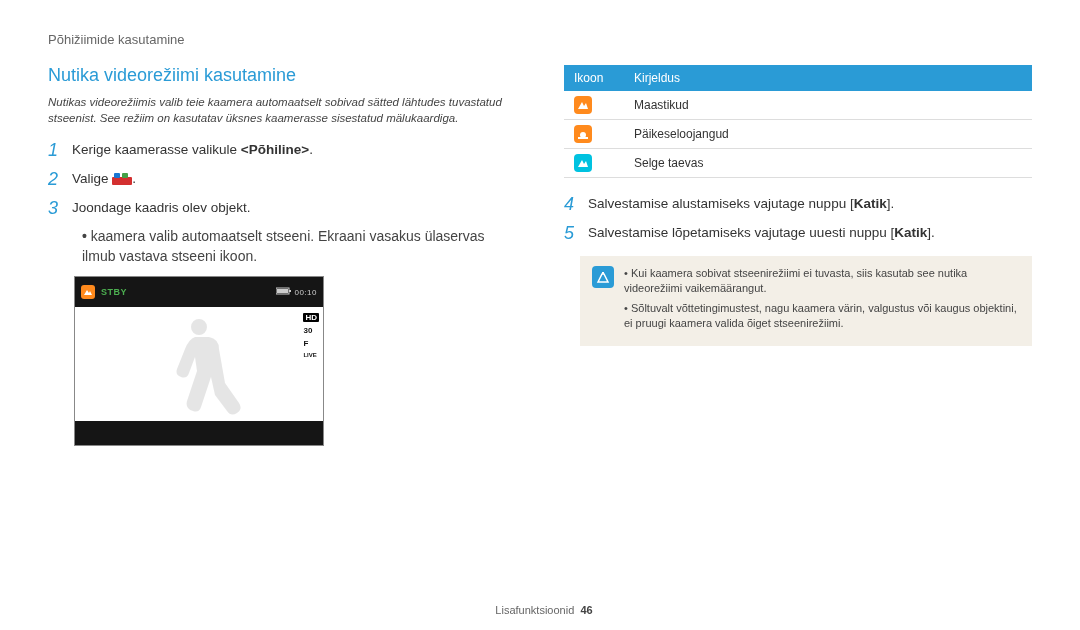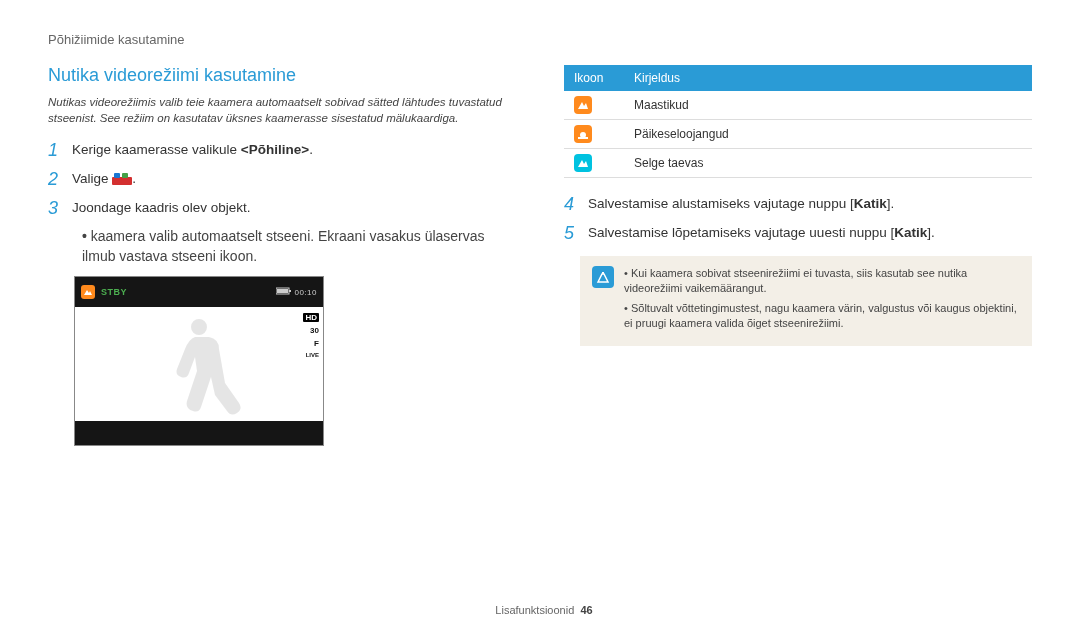--- a/index.html
+++ b/index.html
@@ -107,21 +107,21 @@
   .preview-top-right { display:flex; flex-direction:row; align-items:flex-end; gap:2px; color:#ccc; font-weight:normal;}
   .preview-top-right span { font-size:8px; line-height:1; }
   .preview-body {
     position:absolute; top:30px; bottom:24px; left:0; right:0;
     background:#fff;
     display:flex; align-items:flex-end; justify-content:center;
   }
   .skater { width:88px; height:110px; opacity:0.5; }
   .preview-side {
     position:absolute; right:4px; top:36px;
-    display:flex; flex-direction:column; gap:4px; align-items:flex-end;
+    display:flex; flex-direction:column; gap:4px; align-items:flex-start;
     color:#111; font-size:8px; font-weight:bold;
   }
   .side-badge { background:#000; color:#fff; padding:0 2px; border-radius:1px; font-size:8px;}
   .preview-bottom {
     position:absolute; bottom:0; left:0; right:0; height:24px;
     background:#151515;
   }
 
   
   table.scenes {

